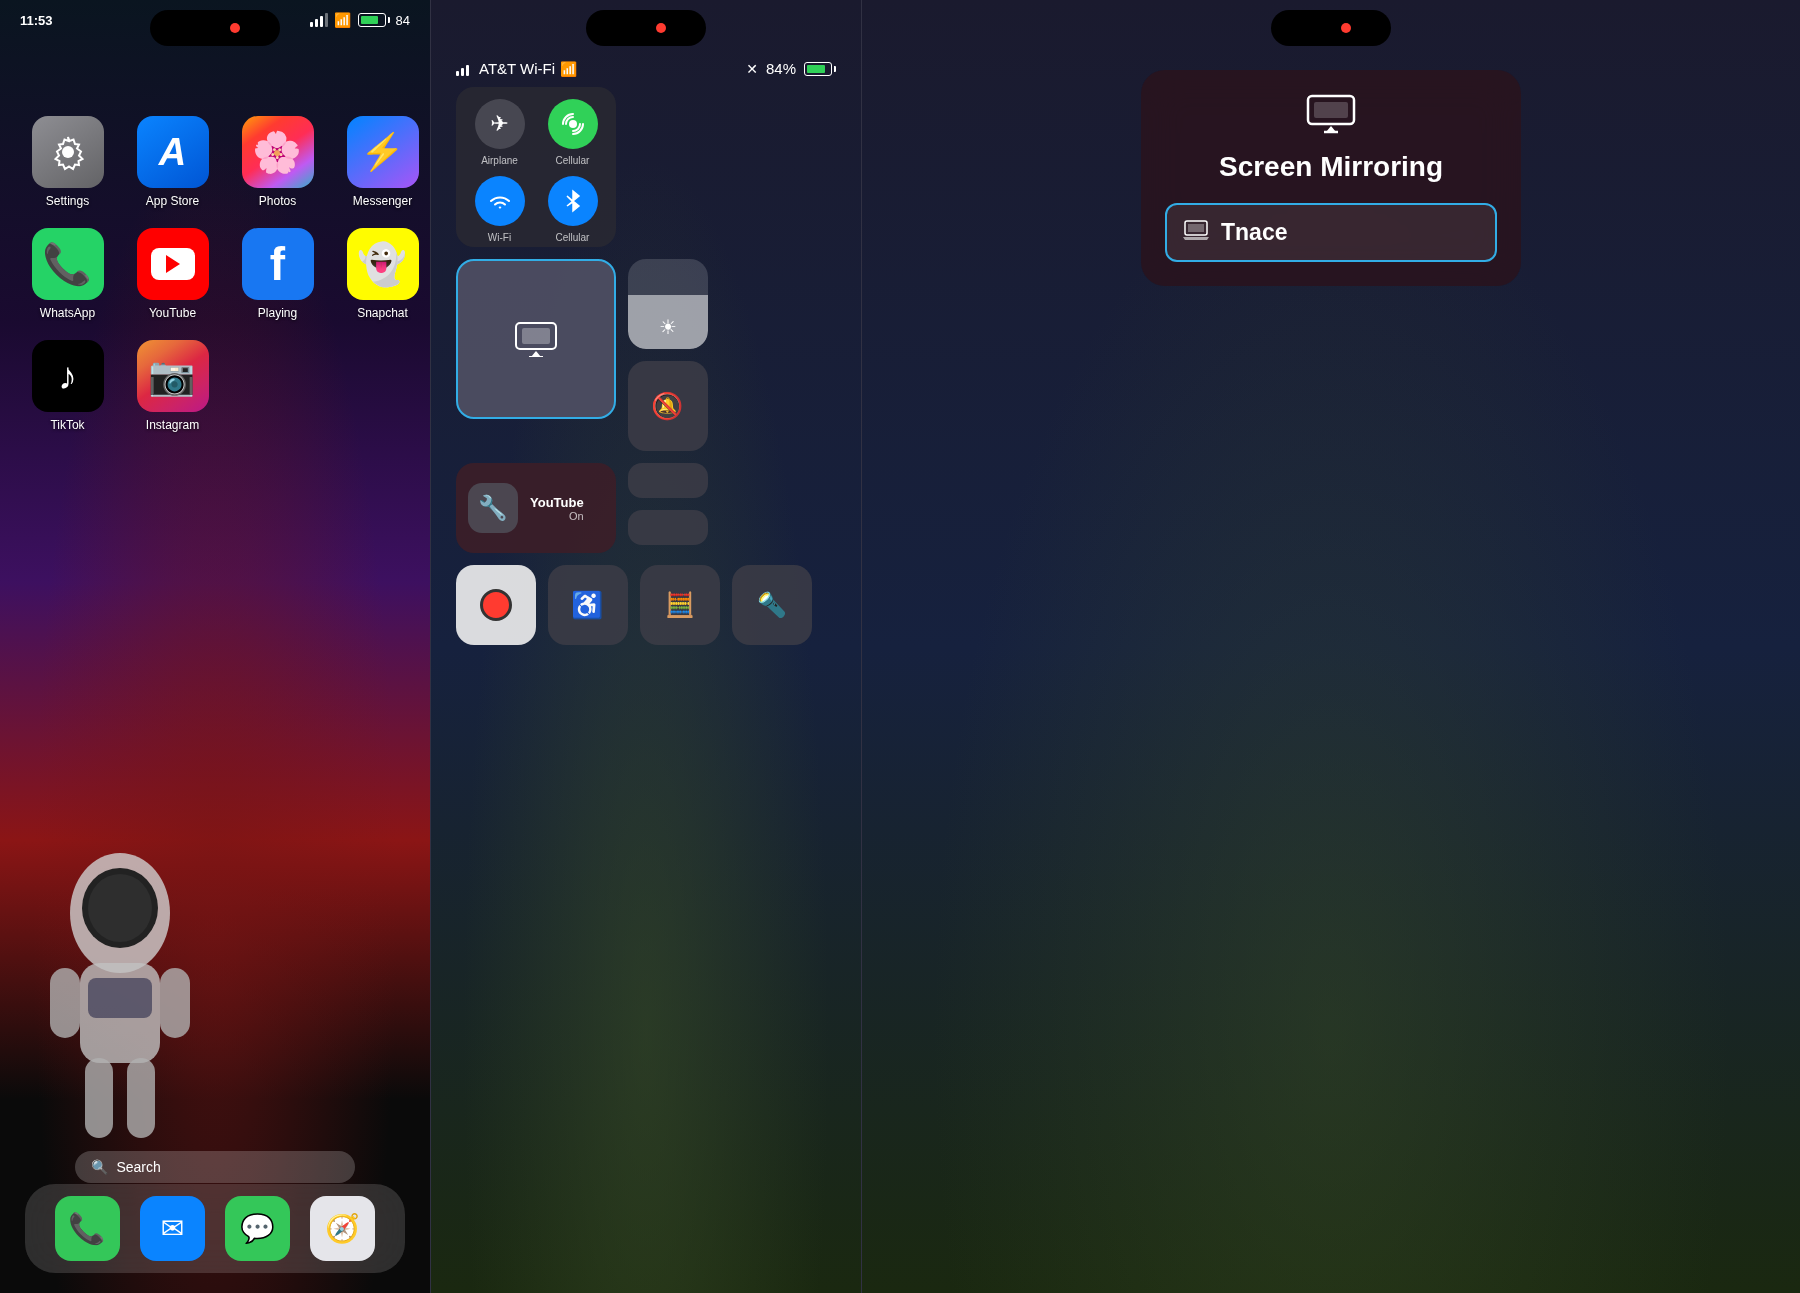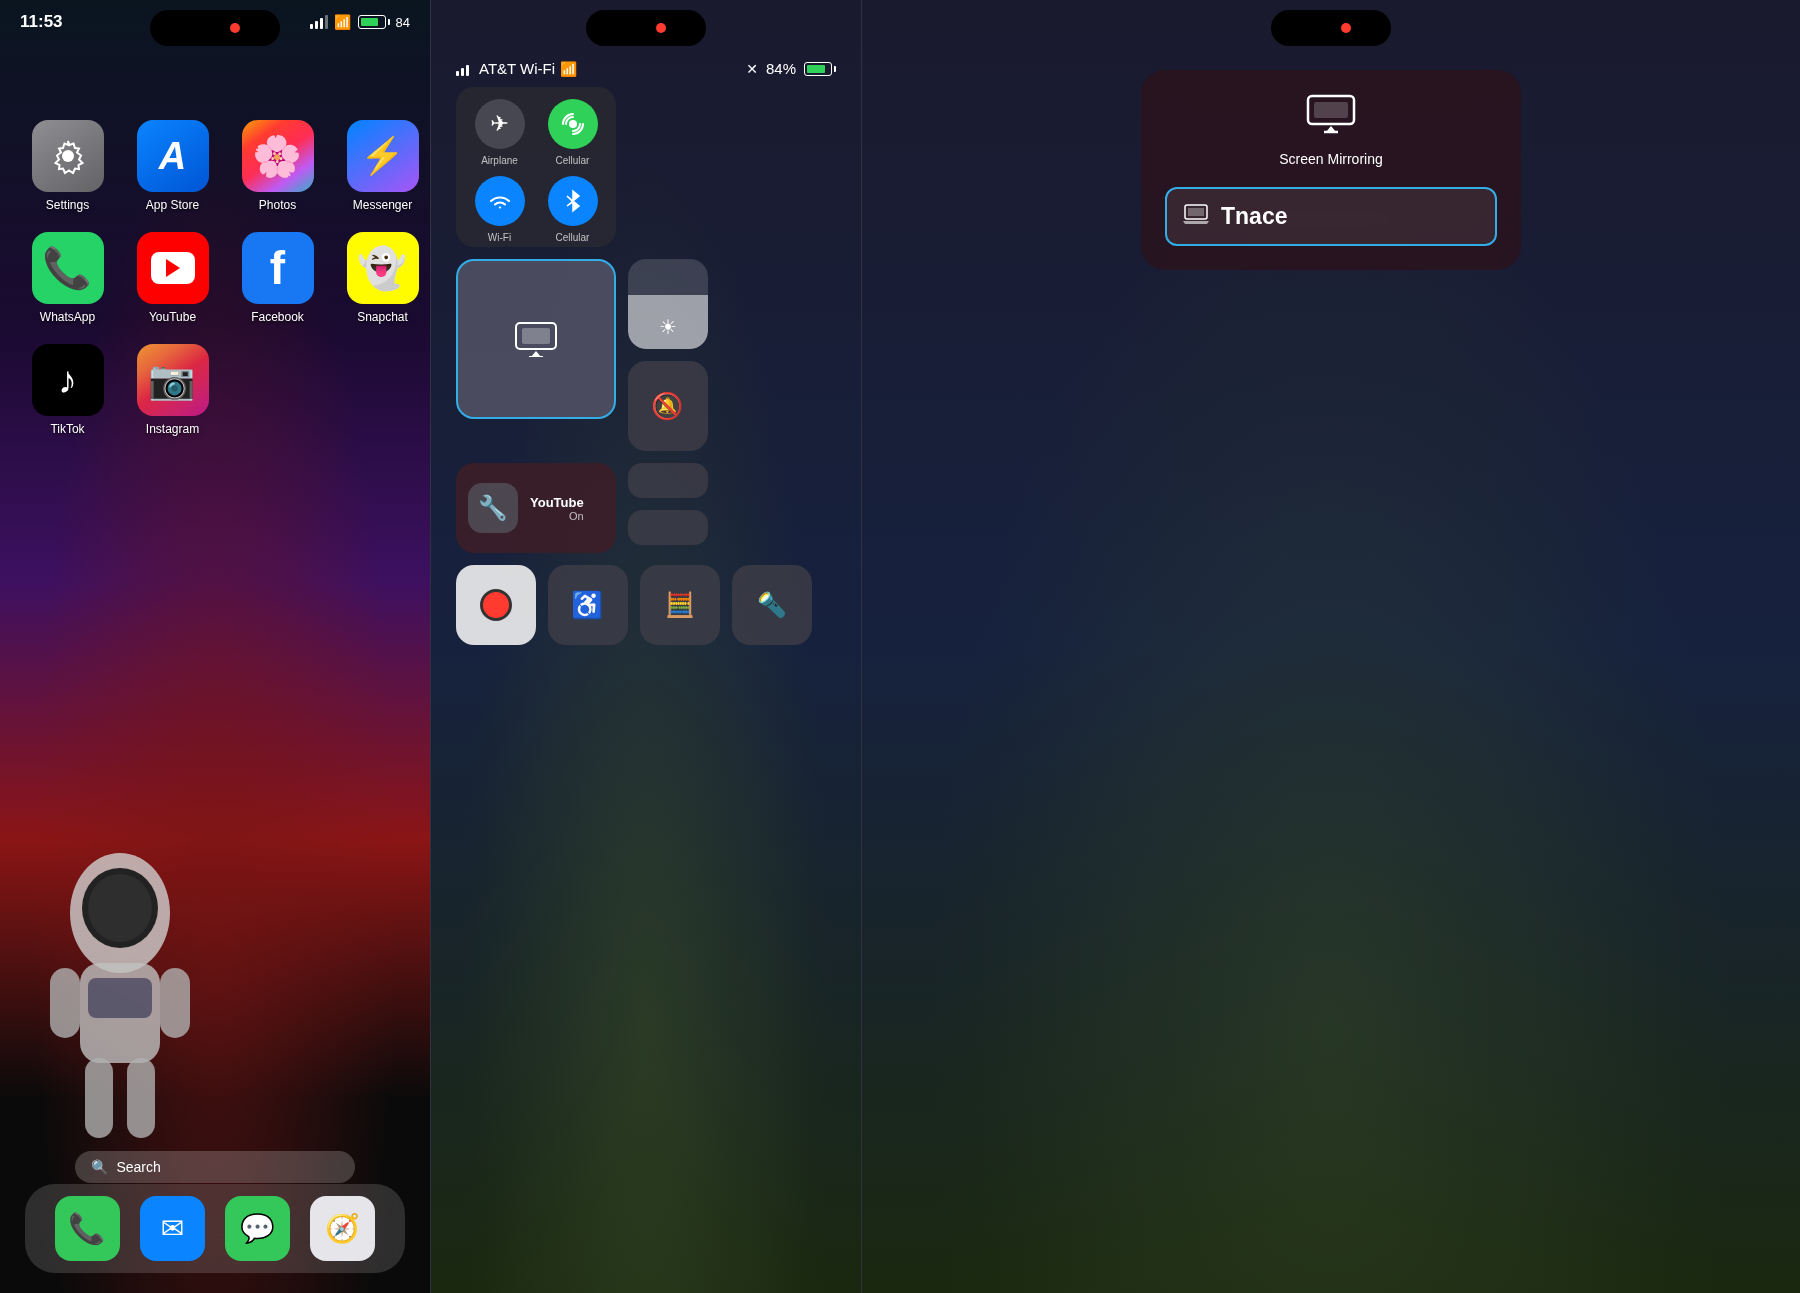--- a/index.html
+++ b/index.html
@@ -35,21 +35,21 @@
       position: relative;
       z-index: 10;
       display: flex;
       align-items: center;
       justify-content: space-between;
       padding: 12px 20px 8px;
       color: white;
     }
 
     .status-time {
-      font-size: 17px;
+      font-size: 13px;
       font-weight: 600;
       color: white;
     }
 
     .status-icons-right {
       display: flex;
       align-items: center;
       gap: 6px;
     }
 
@@ -485,22 +485,22 @@
       margin-bottom: 20px;
     }
 
     .mirror-icon {
       font-size: 36px;
       color: white;
     }
 
     .mirror-title {
       color: white;
-      font-size: 14px;
-      font-weight: 400;
+      font-size: 28px;
+      font-weight: 700;
     }
 
     .mirror-device {
       background: rgba(255,255,255,0.08);
       border: 2px solid #32ade6;
       border-radius: 12px;
       padding: 14px 16px;
       display: flex;
       align-items: center;
       gap: 12px;
@@ -654,21 +654,21 @@
           <div style="width:0;height:0;border-left:14px solid #ff0000;border-top:9px solid transparent;border-bottom:9px solid transparent;"></div>
         </div>
       </div>
       <span class="app-label">YouTube</span>
     </div>
 
     <div class="app-item">
       <div class="app-icon icon-facebook">
         <span style="font-size:46px;color:white;font-weight:700;">f</span>
       </div>
-      <span class="app-label">Facebook</span>
+      <span class="app-label">Playing</span>
     </div>
 
     <div class="app-item">
       <div class="app-icon icon-snapchat">
         <span style="font-size:40px;color:black;">👻</span>
       </div>
       <span class="app-label">Snapchat</span>
     </div>
 
     <div class="app-item">

